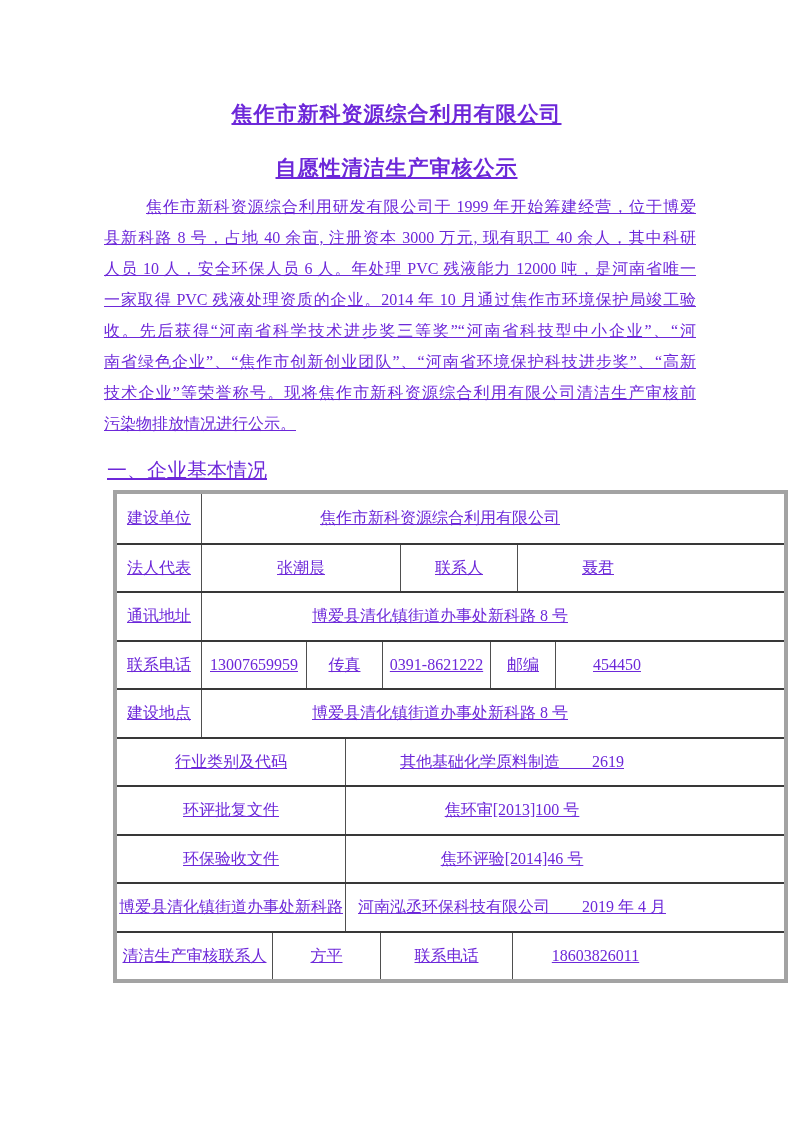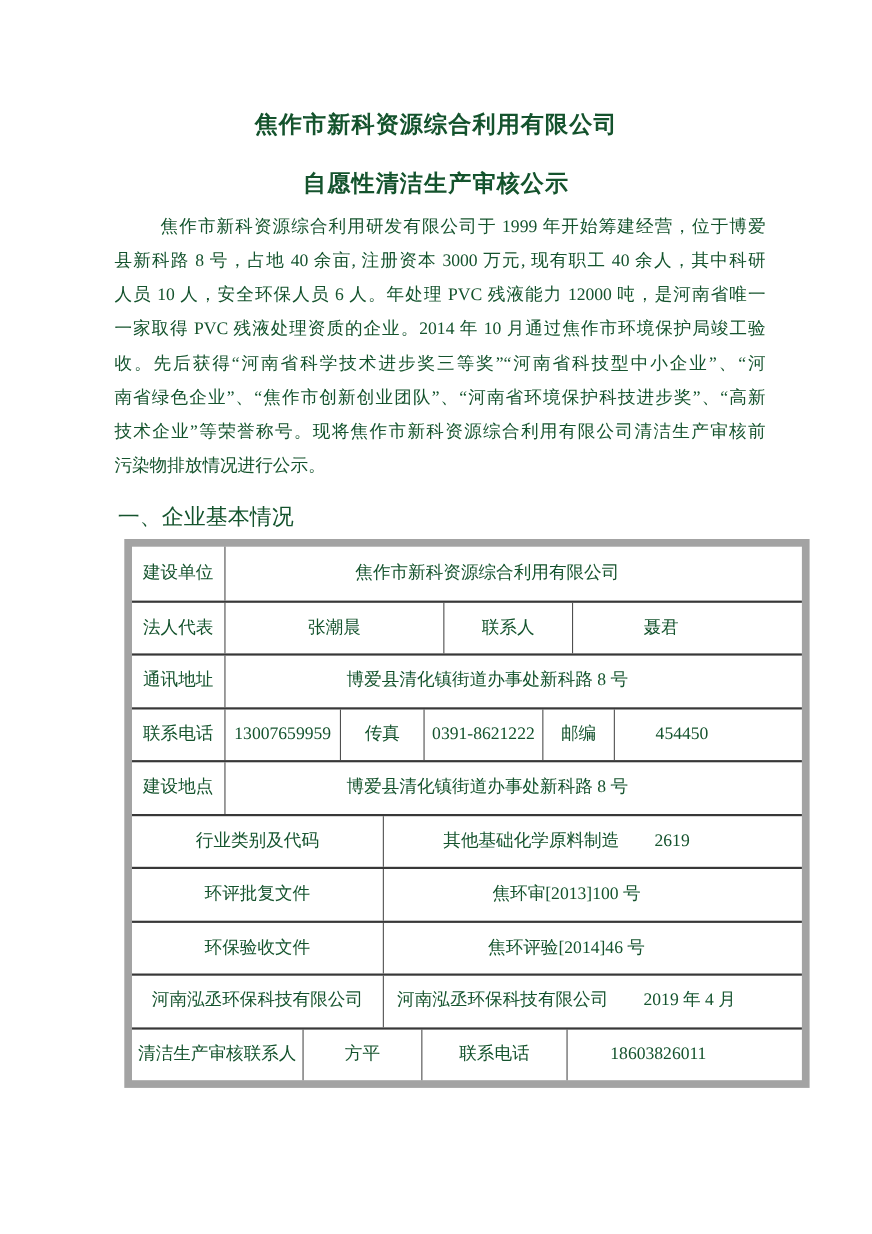--- a/index.html
+++ b/index.html
@@ -1,23 +1,24 @@
 <!DOCTYPE html>
 <html><head>
 <meta charset="utf-8">
 <style>
   html,body{margin:0;padding:0;background:#ffffff;}
   .page{
     position:relative;
     width:793px;height:1122px;
     background:#ffffff;
     overflow:hidden;
-    color:#14532d;
+    color:#6d28d9;
     font-family:"Liberation Serif","DejaVu Serif",serif;
     font-size:16px;
+    text-decoration:underline;
   }
   .doc-title{
     margin:0;
     padding-top:101px;
     text-align:center;
     font-family:"Liberation Sans","DejaVu Sans",sans-serif;
     font-weight:bold;
     font-size:21px;
     line-height:26px;
     letter-spacing:1px;
@@ -47,22 +48,22 @@
     white-space:normal;
   }
   .section-heading{
     margin:0 97px 0 107px;
     line-height:31px;
     font-size:20px;
   }
   .info-table{
     box-sizing:border-box;
     margin:4px 0 0 113px;
-    width:623px;
-    border:7px solid #a3a3a3;
+    width:675px;
+    border:4px solid #a3a3a3;
   }
   .tr{
     box-sizing:border-box;
     display:flex;
     height:48.5px;
     align-items:stretch;
   }
   .tr + .tr{ border-top:2px solid #383838; }
   .c{
     box-sizing:border-box;
@@ -142,21 +143,21 @@
       <div class="c" style="width:228px">环评批复文件</div>
       <div class="c" style="width:333px">焦环审[2013]100 号</div>
     </div>
 
     <div class="tr">
       <div class="c" style="width:228px">环保验收文件</div>
       <div class="c" style="width:333px">焦环评验[2014]46 号</div>
     </div>
 
     <div class="tr">
-      <div class="c" style="width:228px">河南泓丞环保科技有限公司</div>
+      <div class="c" style="width:228px">博爱县清化镇街道办事处新科路</div>
       <div class="c" style="width:333px">河南泓丞环保科技有限公司　　2019 年 4 月</div>
     </div>
 
     <div class="tr">
       <div class="c" style="width:155px">清洁生产审核联系人</div>
       <div class="c" style="width:108px">方平</div>
       <div class="c" style="width:132px">联系电话</div>
       <div class="c" style="width:166px">18603826011</div>
     </div>
 

